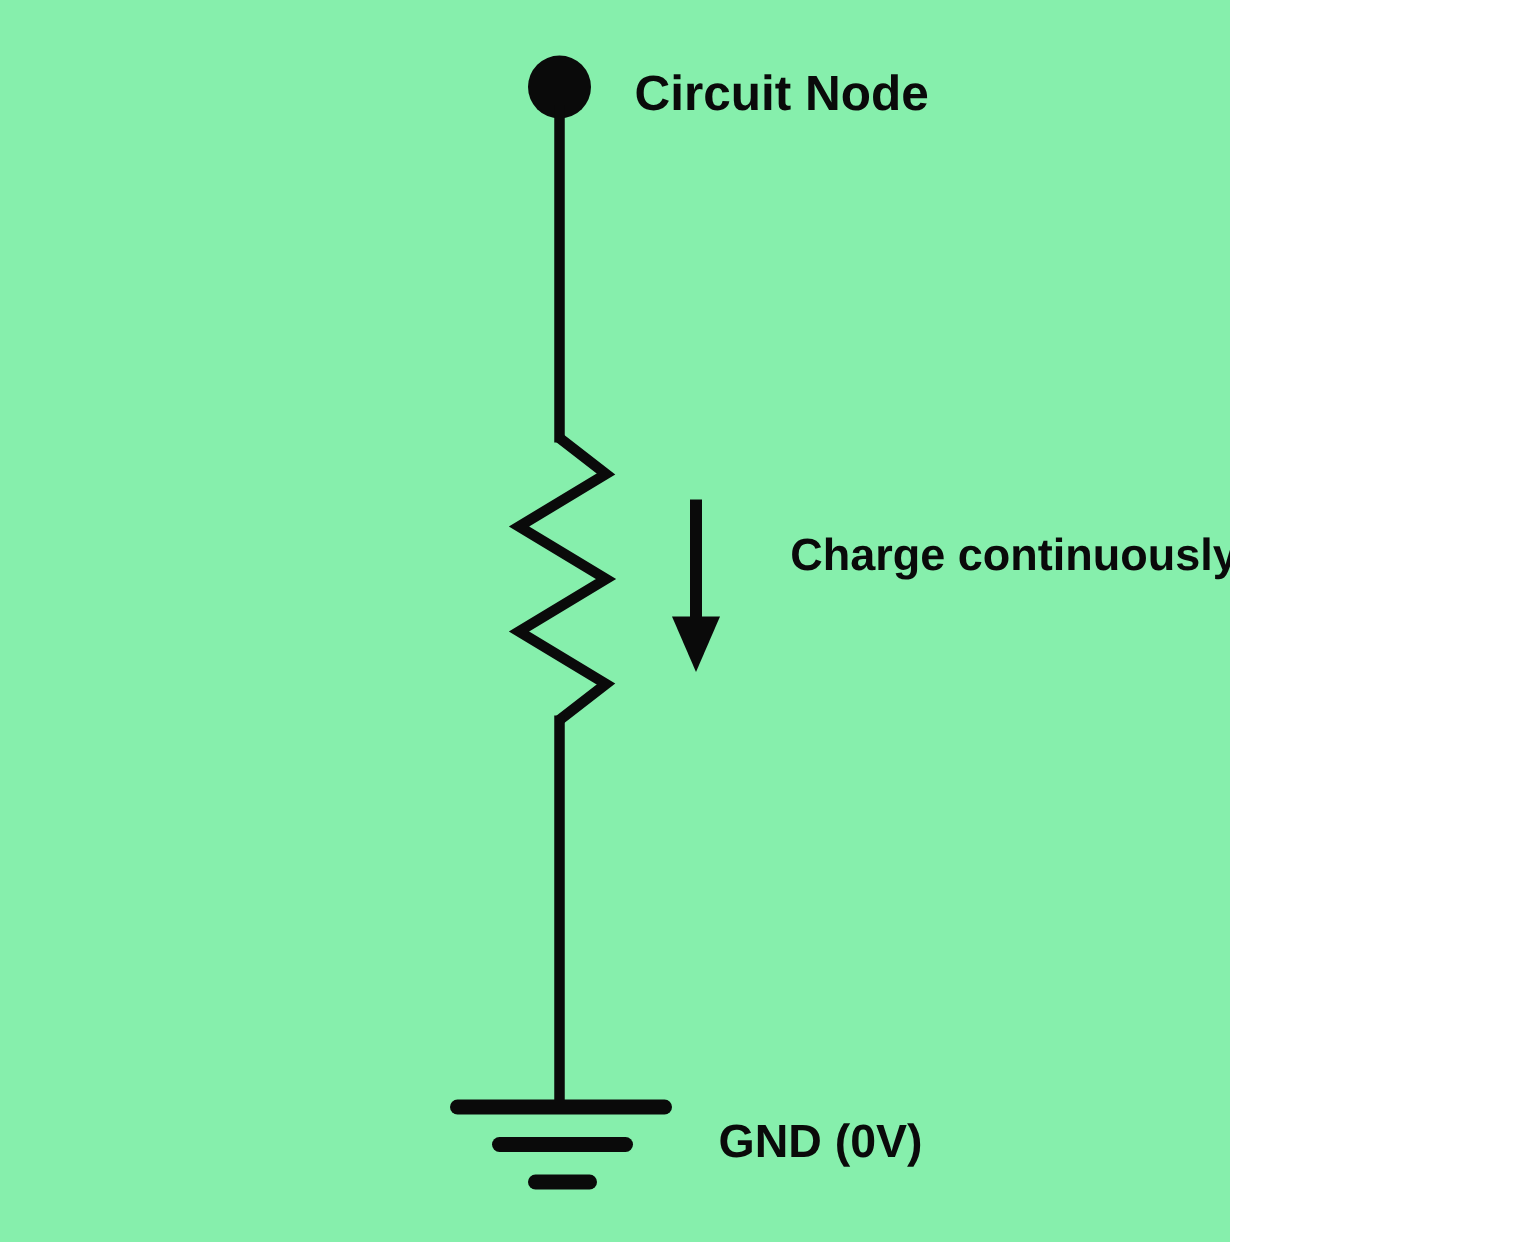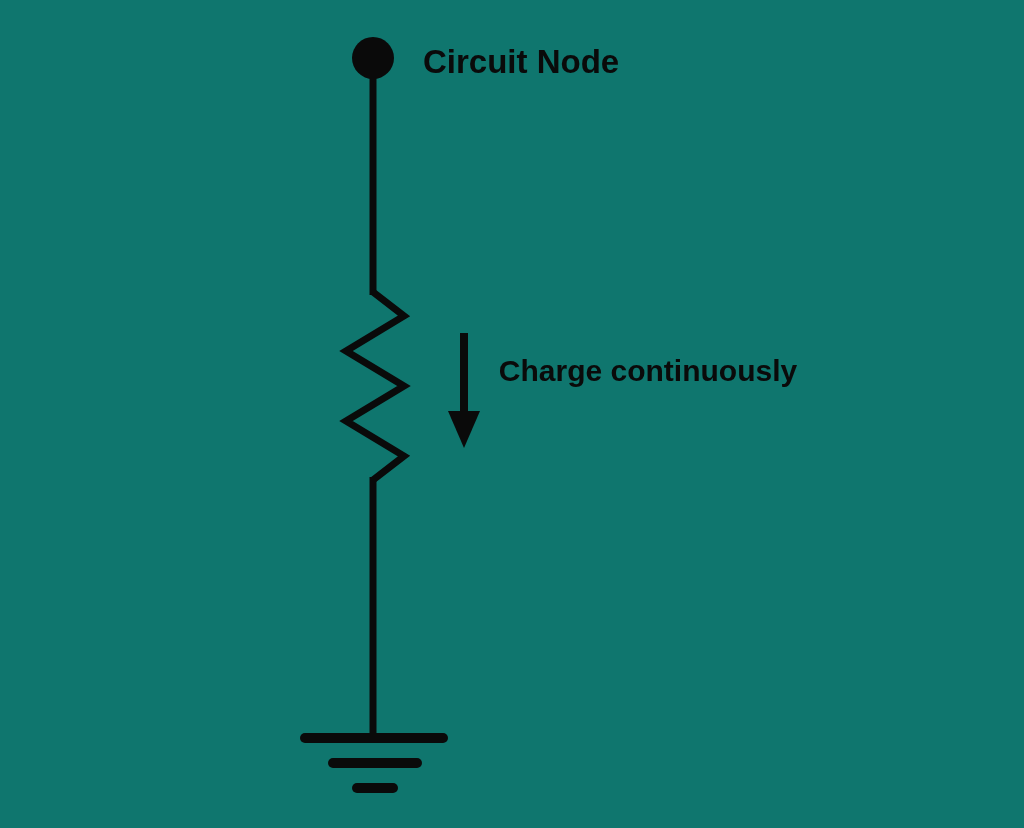--- a/index.html
+++ b/index.html
@@ -2,23 +2,23 @@
 <html><head>
 <meta charset="utf-8">
 <style>
   html, body {
     margin: 0;
     padding: 0;
     background: #ffffff;
   }
   .canvas {
     position: relative;
-    width: 1024px;
+    width: 820px;
     height: 828px;
-    background: #0f766e;
+    background: #86efac;
     overflow: hidden;
     font-family: "Liberation Sans", sans-serif;
   }
   .diagram-svg {
     position: absolute;
     left: 0;
     top: 0;
   }
   .label {
     position: absolute;
@@ -27,21 +27,21 @@
     white-space: nowrap;
   }
   .node-label {
     left: 423px;
     top: 44px;
     font-size: 33px;
     line-height: 36px;
   }
   .annotation {
     position: absolute;
-    left: 648px;
+    left: 676px;
     top: 351px;
     transform: translateX(-50%);
     text-align: center;
     color: #0a0a0a;
     font-weight: 700;
     font-size: 30px;
     line-height: 39px;
     white-space: nowrap;
   }
   .ground-label {
@@ -77,14 +77,15 @@
       <polygon points="448,411 480,411 464,448" fill="#0a0a0a"></polygon>
     </g>
   </svg>
 
   <div class="label node-label">Circuit Node</div>
 
   <div class="annotation">
     <div>Charge continuously</div>
   </div>
 
+  <div class="label ground-label">GND (0V)</div>
 
 </div>
 
 </body></html>

